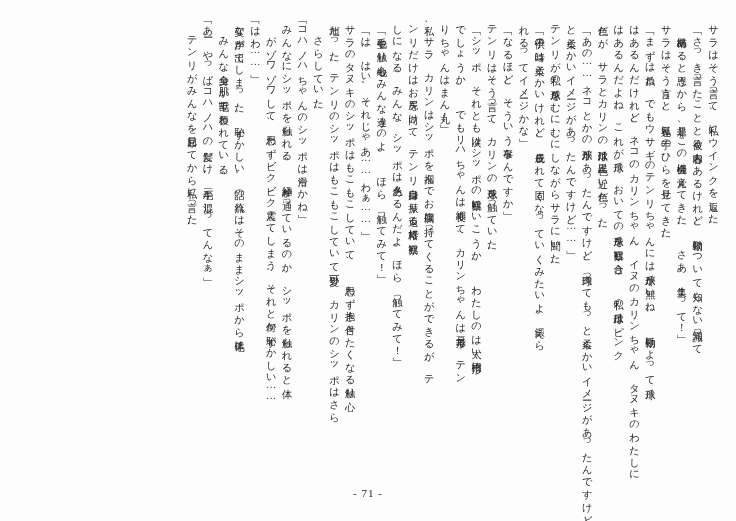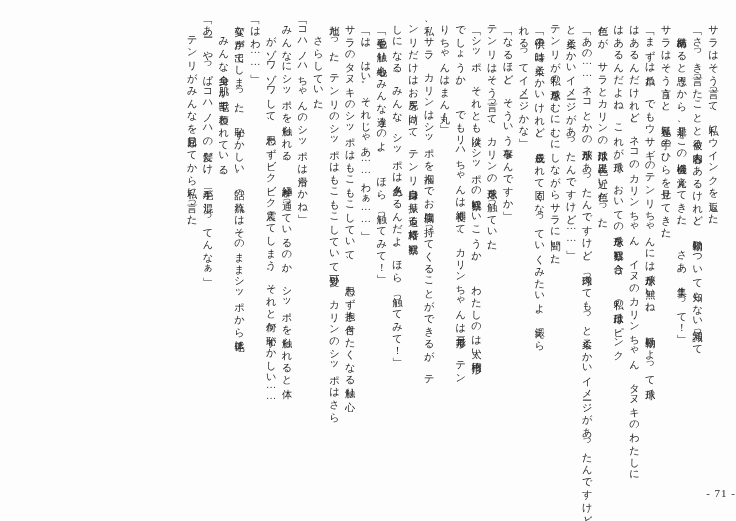--- a/index.html
+++ b/index.html
@@ -46,21 +46,21 @@
     font-feature-settings: "vert";
   }
   .vline.indent {
     padding-top: 11px;
   }
   .page-number {
     position: absolute;
     left: 0;
     right: 0;
     bottom: 22px;
-    text-align: right;
+    text-align: center;
     font-family: "Liberation Serif", serif;
     font-size: 11px;
     letter-spacing: 1px;
     color: #2b2b2b;
   }
 </style>
 </head>
 <body>
 
 <div class="page">

